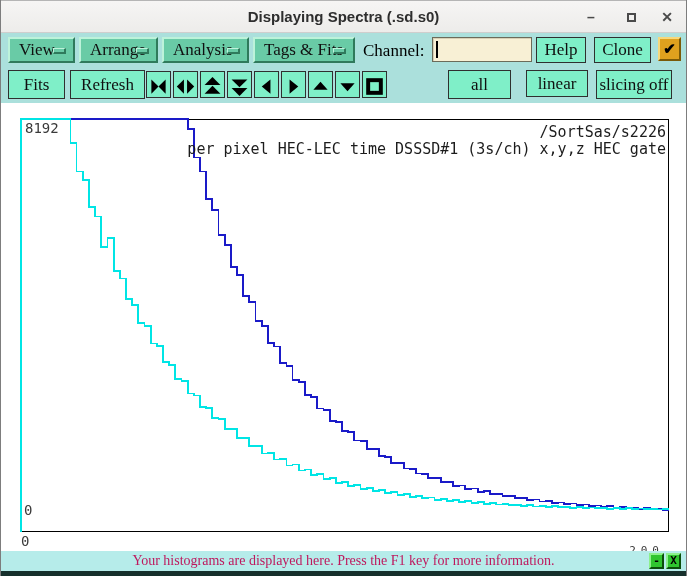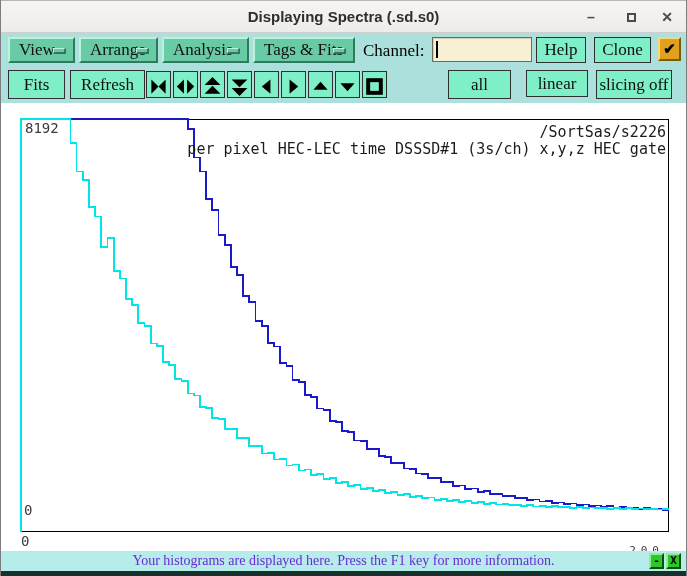--- a/index.html
+++ b/index.html
@@ -61,21 +61,21 @@
   #ymin-label { left:23px; top:399px; font-size:14px; }
   #xmin-label { left:20px; top:430px; font-size:14px; }
   #xmax-label { right:24px; top:441px; font-size:11px; letter-spacing:5px; }
   #spec-path  { right:22px; top:20px;  font-size:15px; color:#1c1c1c; }
   #spec-title { right:22px; top:37px;  font-size:15px; color:#1c1c1c; }
 
   
   #statusbar { position:absolute; left:0; top:551px; width:100%; height:20px; background:#b6ecea;
                text-align:center; }
   #status-msg { display:inline-block; margin-top:2px; font-family:"Liberation Serif", serif;
-                font-size:14px; color:#6d28d9; }
+                font-size:14px; color:#be185d; }
   .mini-btn { position:absolute; top:2px; width:15px; height:16px; background:#2fc52f;
               border:2px solid #0b4f0b; border-top-color:#8cf08c; border-left-color:#8cf08c;
               font-family:"DejaVu Sans Mono", monospace; font-size:11px; font-weight:700;
               line-height:11px; text-align:center; color:#000; cursor:default; }
   #status-min { right:22px; }
   #status-close { right:5px; }
 
   #bottom-edge { position:absolute; left:0; top:571px; width:100%; height:5px; background:#16302c; }
 </style>
 </head>

